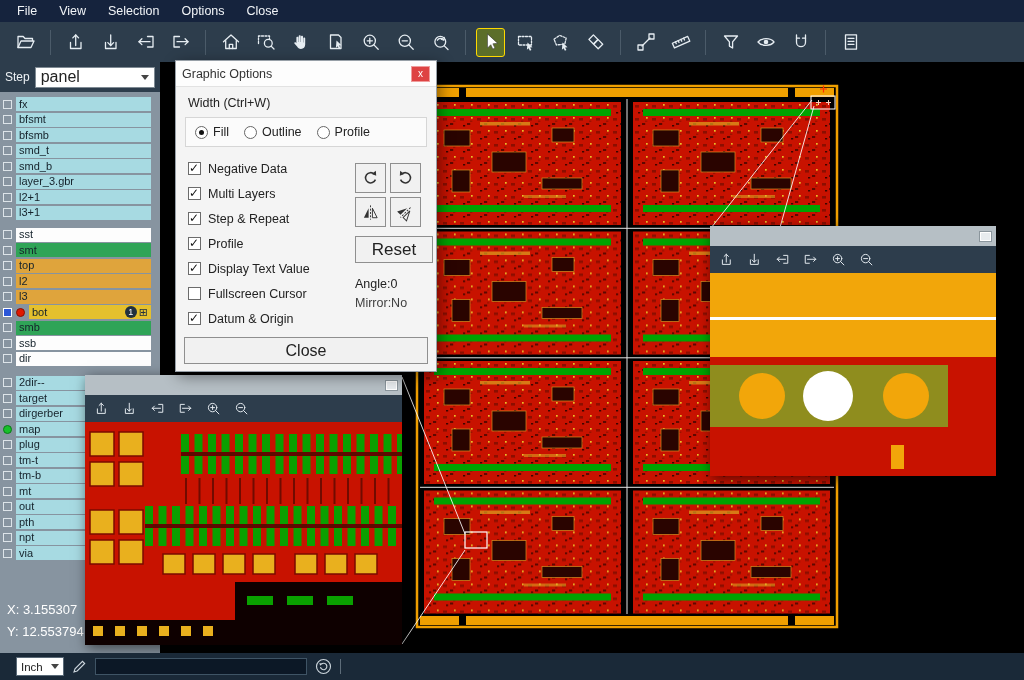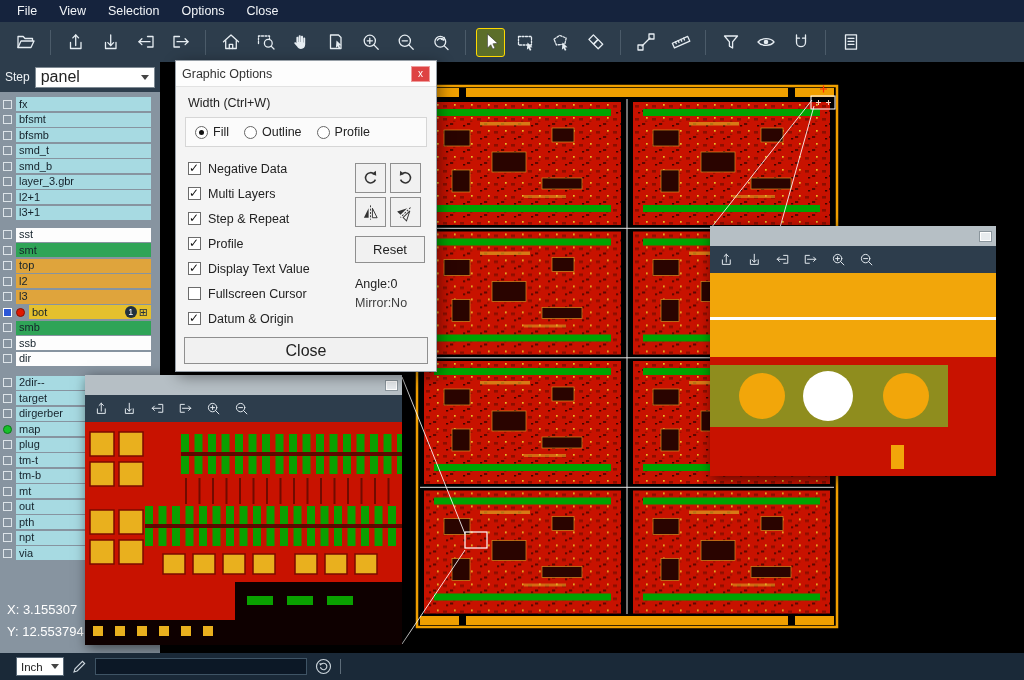--- a/index.html
+++ b/index.html
@@ -68,21 +68,21 @@
 .rb{width:13px;height:13px;border:1px solid #666;border-radius:50%;background:#fff;position:relative;flex:none}
 .gd-radio.on .rb::after{content:"";position:absolute;left:3px;top:3px;width:5px;height:5px;border-radius:50%;background:#111}
 .gd-checks{position:absolute;left:12px;top:69px}
 .gd-check{display:flex;align-items:center;gap:7px;height:25px;font-size:12.5px;color:#222;white-space:nowrap}
 .cbx{width:13px;height:13px;border:1px solid #6b6b6b;background:#fff;position:relative;flex:none}
 .gd-check.on .cbx::after{content:"✓";position:absolute;left:0;top:-2px;font-size:12px;font-weight:bold;color:#111}
 .gd-right{position:absolute;right:13px;top:76px;width:68px}
 .gd-grid{display:grid;grid-template-columns:31px 31px;grid-gap:4px}
 .gd-ibtn{width:31px;height:30px;border:1px solid #8f8f8f;background:#f1f1f1;display:flex;align-items:center;justify-content:center}
 .gd-ibtn svg{width:19px;height:19px}
-.gd-reset{margin-top:9px;width:70px;height:27px;border:1px solid #8f8f8f;background:#f1f1f1;font-size:13px;color:#222;display:flex;align-items:center;justify-content:center}
+.gd-reset{margin-top:9px;width:78px;height:27px;border:1px solid #8f8f8f;background:#f1f1f1;font-size:17px;color:#222;display:flex;align-items:center;justify-content:center}
 .gd-angle{margin-top:14px;font-size:12.5px;color:#222}
 .gd-mirror{margin-top:5px;font-size:12.5px;color:#404040}
 .gd-closebtn{position:absolute;left:8px;right:8px;bottom:8px;height:27px;border:1px solid #8f8f8f;background:#f1f1f1;font-size:16px;color:#222;display:flex;align-items:center;justify-content:center}
 
 
 .statusbar{position:absolute;left:0;right:0;bottom:0;height:27px;background:#1a2938;display:flex;align-items:center;padding-left:16px;z-index:12;gap:8px}
 .unit-select{width:48px;height:19px;background:#fff;border:1px solid #5a6a78;display:flex;align-items:center;justify-content:space-between;padding:0 4px;font-size:11.5px;color:#222;flex:none}
 .cmd{width:212px;height:17px;background:#0c1826;border:1px solid #3f5465;color:#cfe0ea;font-size:11px;padding:0 4px;outline:none}
 .sb-sep{width:1px;height:15px;background:#5d6c79;flex:none}
 .sb-status{color:#f0a100;font-size:13px;white-space:nowrap}

